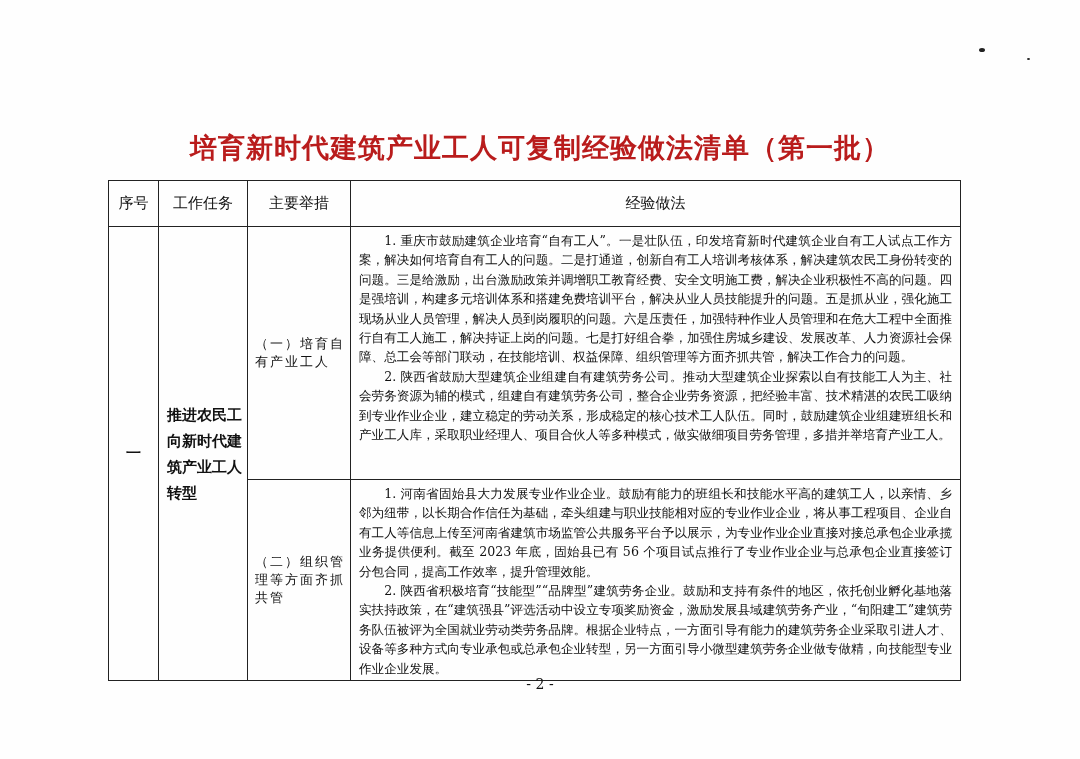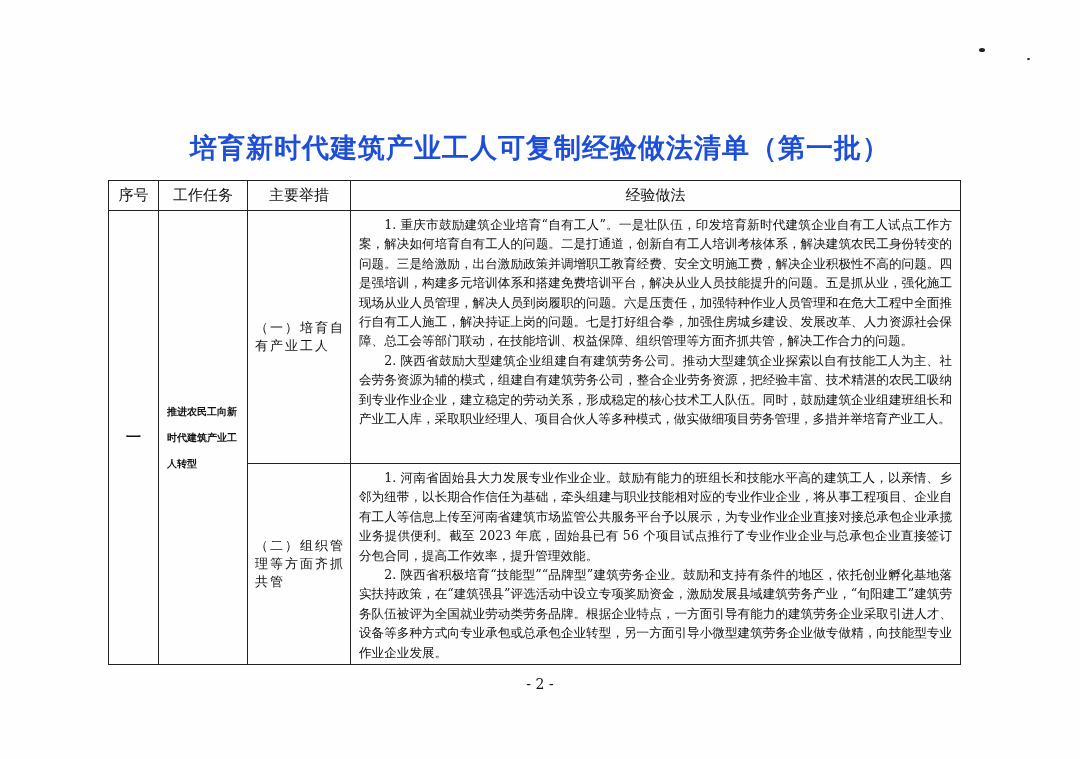--- a/index.html
+++ b/index.html
@@ -3,40 +3,40 @@
 <meta charset="utf-8">
 <style>
   html, body { margin: 0; padding: 0; }
   body {
     width: 1080px; height: 759px; background: #fefefe; position: relative; overflow: hidden;
     font-family: "DejaVu Serif", "Liberation Serif", serif; color: #111;
   }
   .speck { position: absolute; background: #222; border-radius: 50%; }
   .title {
     position: absolute; left: 0; right: 0; top: 130px; text-align: center;
-    font-size: 27px; font-weight: bold; letter-spacing: 1px; color: #1d4ed8;
+    font-size: 27px; font-weight: bold; letter-spacing: 1px; color: #b91c1c;
     font-family: "DejaVu Serif", serif;
   }
   table.doc {
     position: absolute; left: 108px; top: 180px; width: 853px;
     border-collapse: collapse; table-layout: fixed;
   }
   table.doc td, table.doc th {
-    border: 1.5px solid #222; padding: 0; vertical-align: middle;
+    border: 1.5px solid #222; padding: 8px; vertical-align: middle;
   }
   table.doc th {
     height: 29px; font-size: 15px; font-weight: normal;
     font-family: "DejaVu Sans", sans-serif; text-align: center;
   }
   .col-no { width: 50px; }
   .col-task { width: 89px; }
   .col-measure { width: 103px; }
   .cell-no { text-align: center; font-size: 15px; font-weight: bold; }
   .cell-task {
-    font-family: "DejaVu Sans", sans-serif; font-size: 10px; font-weight: bold;
+    font-family: "DejaVu Sans", sans-serif; font-size: 15px; font-weight: bold;
     line-height: 26px; padding: 0 4px 0 8px !important; vertical-align: middle;
   }
   .cell-measure {
     font-size: 13px; line-height: 18px; padding: 0 4px 0 7px !important; letter-spacing: 2px;
   }
   .cell-exp {
     font-size: 12.6px; line-height: 19.4px; padding: 4px 8px 2px 8px !important;
     text-align: justify; vertical-align: top !important;
   }
   .para { text-indent: 2em; margin: 0; }

